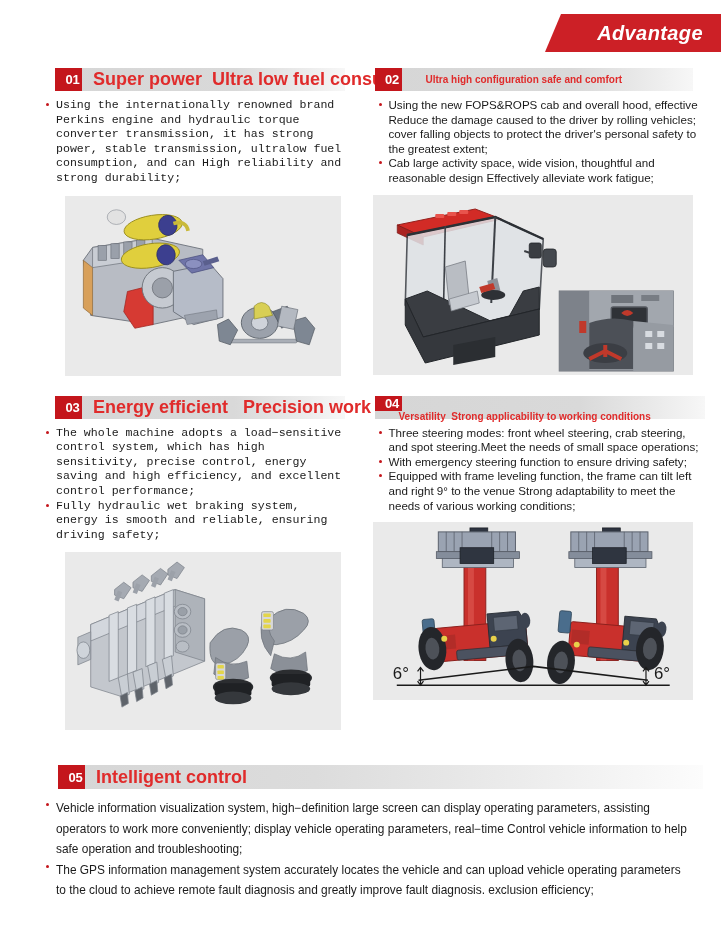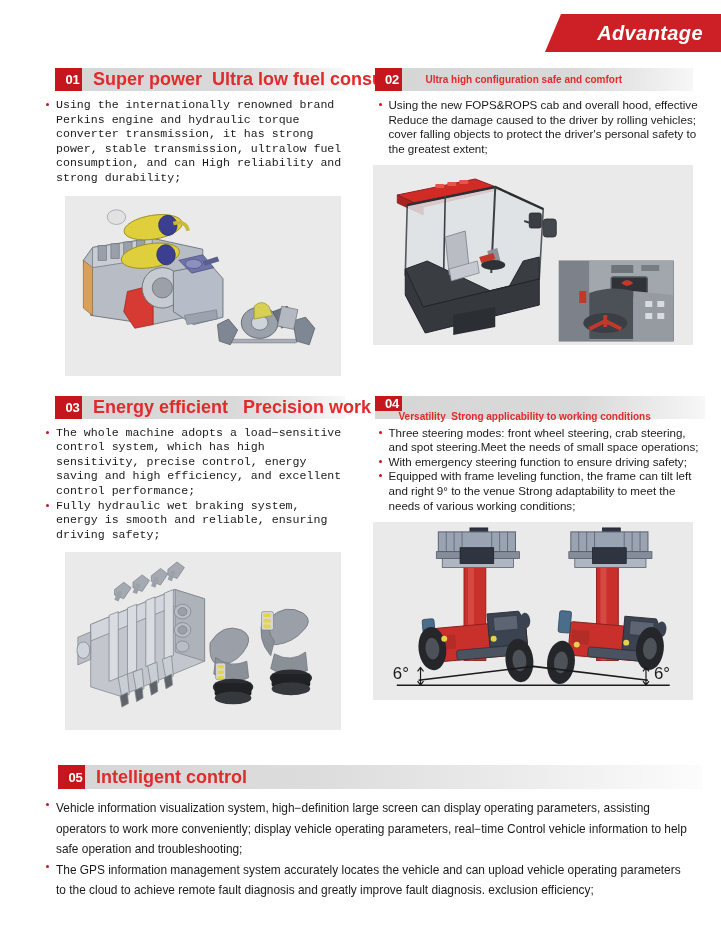--- a/index.html
+++ b/index.html
@@ -185,20 +185,21 @@
         </div>
       </div>
 
       <div class="block right b-right">
         <div class="sec-head" style="margin-left:8px;margin-right:16px;">
           <div class="sec-num">02</div>
           <div class="sec-title small">Ultra high configuration safe and comfort</div>
         </div>
         <ul class="bullets" style="margin-left:8px;margin-right:10px;">
           <li>Using the new FOPS&amp;ROPS cab and overall hood, effective Reduce the damage caused to the driver by rolling vehicles; cover falling objects to protect the driver's personal safety to the greatest extent;</li>
+          <li>Cab large activity space, wide vision, thoughtful and reasonable design Effectively alleviate work fatigue;</li>
         </ul>
         <div class="imgpanel p2" style="margin-top:9px;">
           <svg class="illu" viewBox="0 0 300 180" preserveAspectRatio="xMidYMid meet">
             <rect width="300" height="180" fill="#eaeaea"></rect>
 
             <g>
 
               <path d="M14 30 L92 14 L118 24 L40 42 Z" fill="#d22b26" stroke="#95201c" stroke-width="1"></path>
               <path d="M14 30 L40 42 L40 50 L14 38 Z" fill="#a92320" stroke="#7d1a17" stroke-width=".7"></path>
               <g fill="#e8534c">

